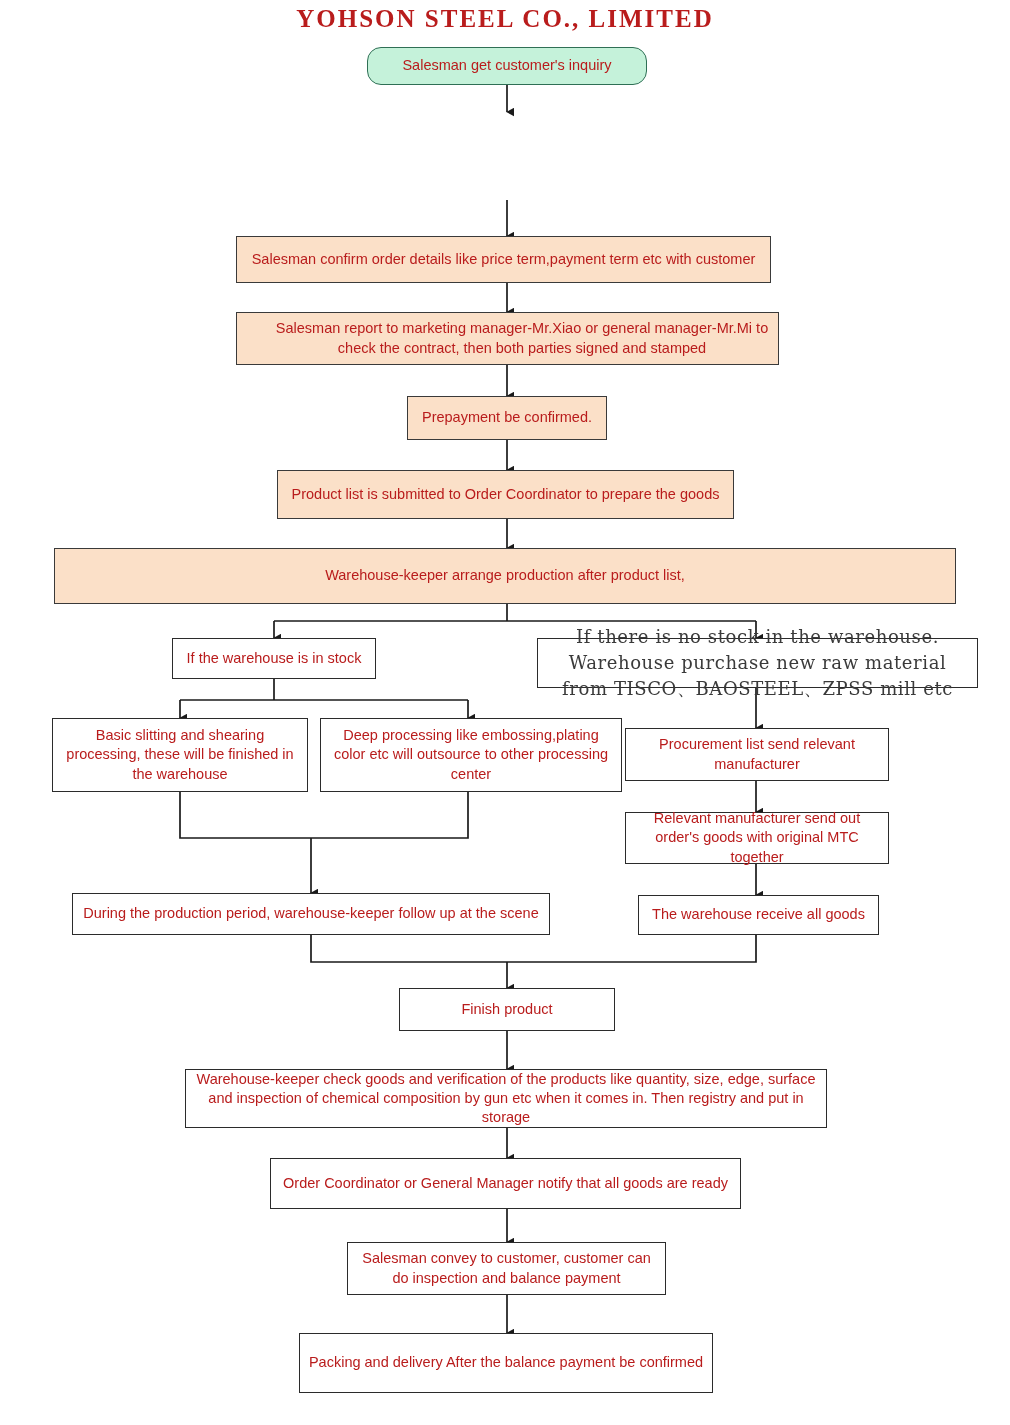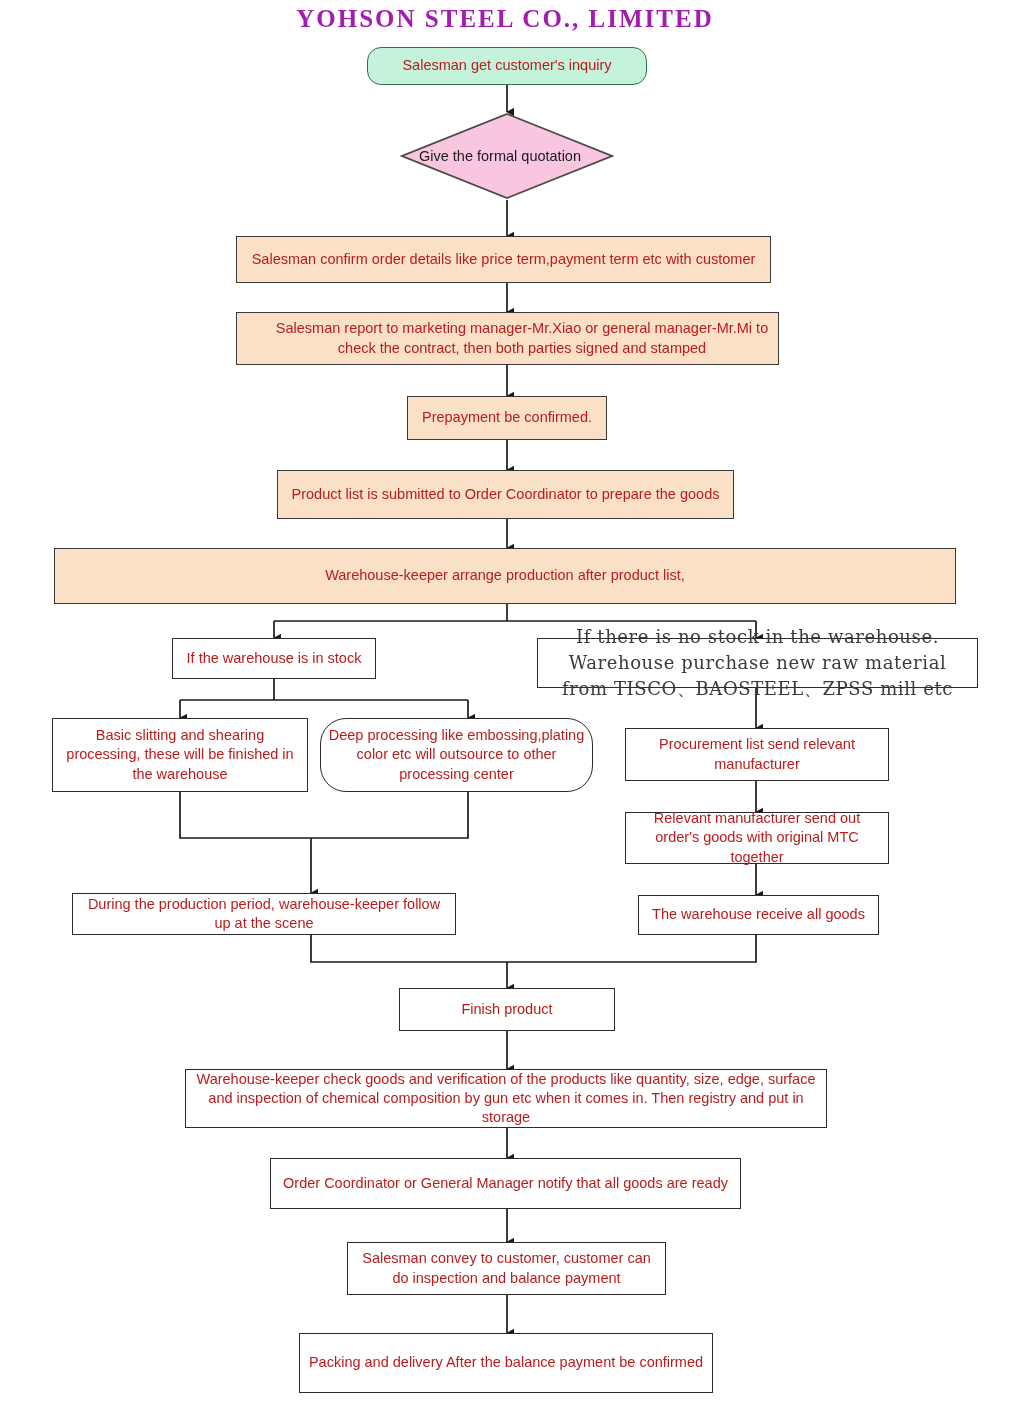--- a/index.html
+++ b/index.html
@@ -26,21 +26,21 @@
   .title {
     position: absolute;
     left: 0;
     top: 5px;
     width: 1010px;
     text-align: center;
     font-family: "Liberation Serif", serif;
     font-size: 25px;
     font-weight: bold;
     letter-spacing: 2px;
-    color: #a21caf;
+    color: #b91c1c;
   }
   .node {
     position: absolute;
     box-sizing: border-box;
     display: flex;
     align-items: center;
     justify-content: center;
     text-align: center;
     color: #b91c1c;
     font-size: 14.5px;
@@ -145,52 +145,46 @@
       <line x1="507" y1="1128" x2="507" y2="1158" marker-end="url(#arw)"></line>
 
       <line x1="507" y1="1209" x2="507" y2="1242" marker-end="url(#arw)"></line>
 
       <line x1="507" y1="1295" x2="507" y2="1333" marker-end="url(#arw)"></line>
     </g>
   </svg>
 
   <div class="node rounded" style="left:367px; top:47px; width:280px; height:38px;">Salesman get customer's inquiry</div>
 
-  <div class="diamond-wrap" style="left:400px; top:112px; width:214px; height:88px;">
-    <svg width="214" height="88" viewBox="0 0 214 88">
-      <polygon points="107,2 212,44 107,86 2,44" fill="#f9c6e0" stroke="#4a4a4a" stroke-width="1.8"></polygon>
-    </svg>
-    <div class="diamond-label">Give the formal quotation</div>
-  </div>
 
   <div class="node peach" style="left:236px; top:236px; width:535px; height:47px;">Salesman confirm order details like price term,payment term etc with customer</div>
 
   <div class="node peach" style="left:236px; top:312px; width:543px; height:53px;padding-left:35px;">Salesman report to marketing manager-Mr.Xiao or general manager-Mr.Mi to check the contract, then both parties signed and stamped</div>
 
   <div class="node peach" style="left:407px; top:396px; width:200px; height:44px;">Prepayment be confirmed.</div>
 
   <div class="node peach" style="left:277px; top:470px; width:457px; height:49px;">Product list is submitted to Order Coordinator to prepare the goods</div>
 
   <div class="node peach" style="left:54px; top:548px; width:902px; height:56px; ">
     <span>Warehouse-keeper arrange production after product list,</span>
   </div>
 
   <div class="node rect" style="left:172px; top:638px; width:204px; height:41px;">If the warehouse is in stock</div>
 
   <div class="node rect mono" style="left:537px; top:638px; width:441px; height:50px;">If there is no stock in the warehouse. Warehouse purchase new raw material from TISCO、BAOSTEEL、ZPSS mill etc</div>
 
   <div class="node rect" style="left:52px; top:718px; width:256px; height:74px;">Basic slitting and shearing processing, these will be finished in the warehouse</div>
 
-  <div class="node rect" style="left:320px; top:718px; width:273px; height:74px;border-radius:26px;">Deep processing like embossing,plating color etc will outsource to other processing center</div>
+  <div class="node rect" style="left:320px; top:718px; width:302px; height:74px;">Deep processing like embossing,plating color etc will outsource to other processing center</div>
 
   <div class="node rect" style="left:625px; top:728px; width:264px; height:53px;">Procurement list send relevant manufacturer</div>
 
   <div class="node rect" style="left:625px; top:812px; width:264px; height:52px;">Relevant manufacturer send out order's goods with original MTC together</div>
 
-  <div class="node rect" style="left:72px; top:893px; width:384px; height:42px;text-align:center;">During the production period, warehouse-keeper follow up at the scene</div>
+  <div class="node rect" style="left:72px; top:893px; width:478px; height:42px;text-align:center;">During the production period, warehouse-keeper follow up at the scene</div>
 
   <div class="node rect" style="left:638px; top:895px; width:241px; height:40px;">The warehouse receive all goods</div>
 
   <div class="node rect" style="left:399px; top:988px; width:216px; height:43px;">Finish product</div>
 
   <div class="node rect" style="left:185px; top:1069px; width:642px; height:59px;">Warehouse-keeper check goods and verification of the products like quantity, size, edge, surface and inspection of chemical composition by gun etc when it comes in. Then registry and put in storage</div>
 
   <div class="node rect" style="left:270px; top:1158px; width:471px; height:51px;">Order Coordinator or General Manager notify that all goods are ready</div>
 
   <div class="node rect" style="left:347px; top:1242px; width:319px; height:53px;">Salesman convey to customer, customer can do inspection and balance payment</div>

